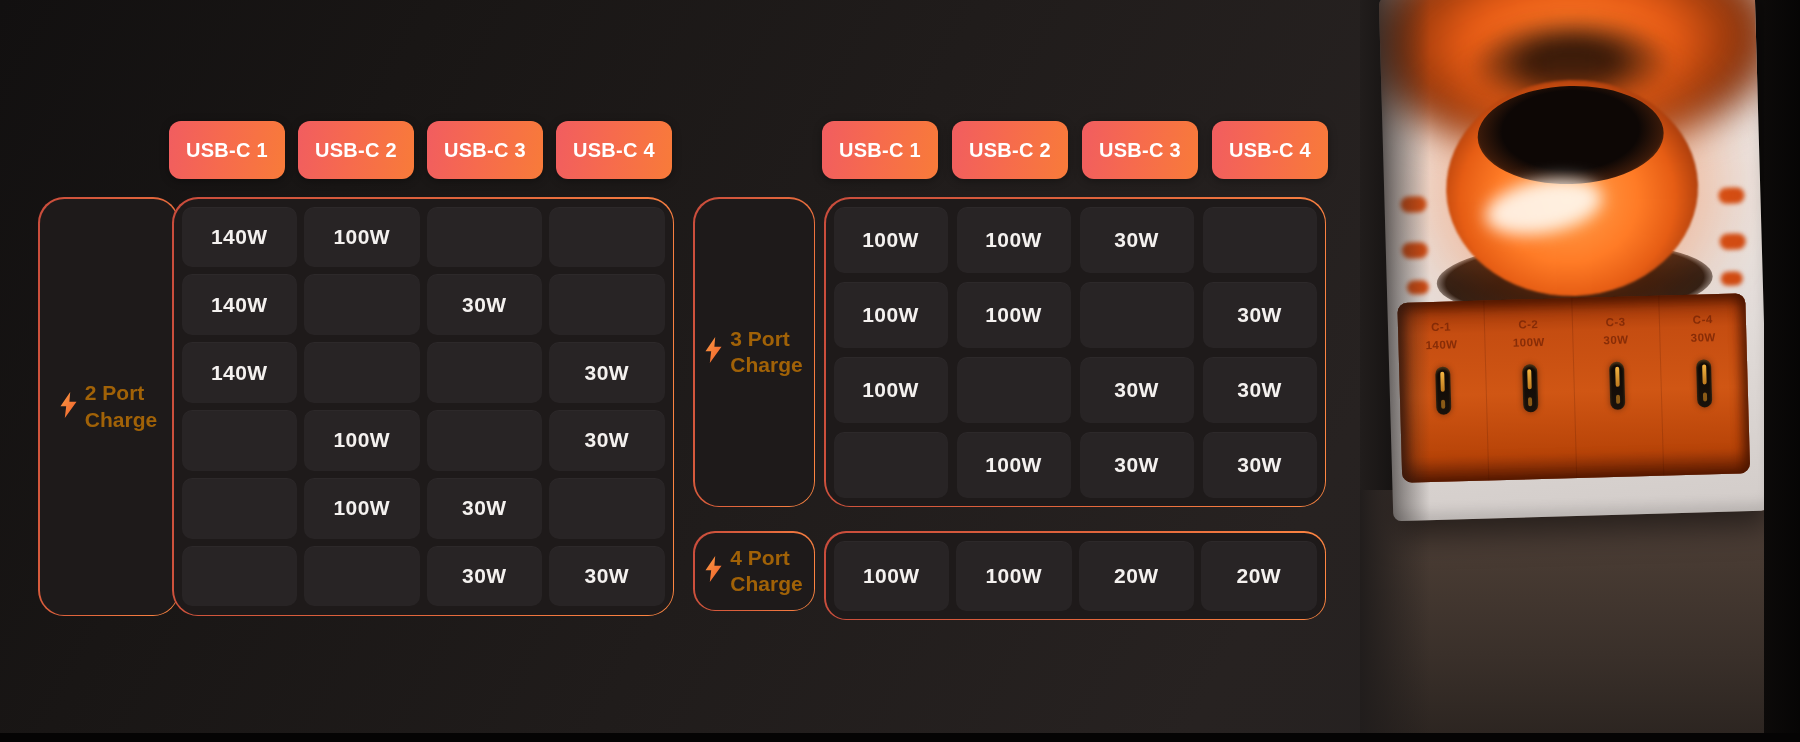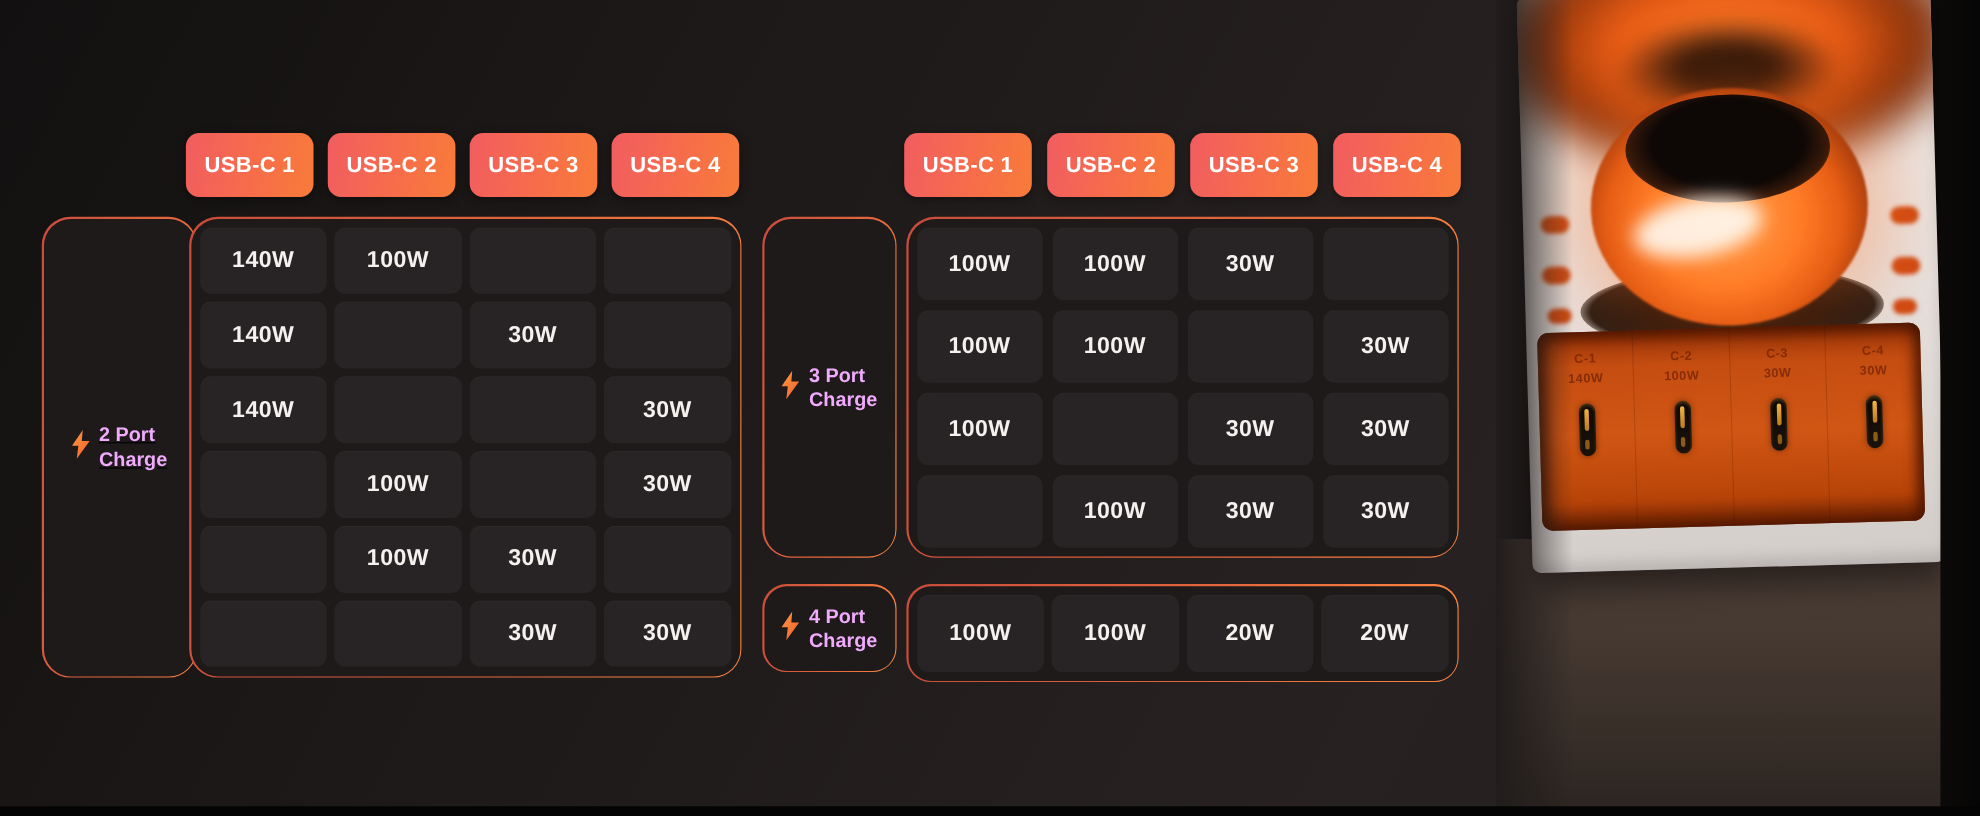--- a/index.html
+++ b/index.html
@@ -11,21 +11,21 @@
   .pill{width:116px;height:58px;border-radius:12px;display:flex;align-items:center;justify-content:center;
     background:linear-gradient(100deg,#f15d60 0%,#f66a4e 45%,#f87b39 100%);
     color:#fff;font-size:20px;font-weight:700;letter-spacing:.3px;
     box-shadow:0 2px 8px rgba(0,0,0,.35);}
   
   .gbox{position:absolute;box-sizing:border-box;padding:1.5px;border-radius:26px;
     background:linear-gradient(100deg,#c94c3c 0%,#e2663c 55%,#ff8742 100%);}
   .gbox-inner{width:100%;height:100%;border-radius:24.5px;background:#1e1a1a;box-sizing:border-box;overflow:hidden;}
   
   .badge-inner{display:flex;align-items:center;justify-content:center;gap:8px;}
-  .badge-text{color:#f0abfc;font-size:18px;font-weight:700;line-height:1.25;text-align:left;}
+  .badge-text{color:#a16207;font-size:21px;font-weight:700;line-height:1.25;text-align:left;}
   .badge-text span{display:block;}
   
   .table-grid{display:grid;grid-template-columns:repeat(4,1fr);grid-auto-rows:1fr;gap:7px;
     padding:8px;height:100%;box-sizing:border-box;}
   .cell{background:#282425;border-radius:10px;display:flex;align-items:center;justify-content:center;
     color:#f4f1ef;font-size:21px;font-weight:600;letter-spacing:.4px;
     box-shadow:inset 0 1px 0 rgba(255,255,255,.025);}
   
   .product{position:absolute;left:1360px;top:0;width:440px;height:742px;background:#0d0b0a;overflow:hidden;}
   .left-fade{position:absolute;left:0;top:0;width:70px;height:742px;
@@ -92,21 +92,21 @@
     <div class="pill">USB-C 4</div>
   </div>
 
   <div class="pill-row" style="left:822px;top:121px;gap:14px;">
     <div class="pill">USB-C 1</div>
     <div class="pill">USB-C 2</div>
     <div class="pill">USB-C 3</div>
     <div class="pill">USB-C 4</div>
   </div>
 
-  <div class="gbox" style="left:38px;top:197px;width:141px;height:419px;text-decoration:underline;">
+  <div class="gbox" style="left:38px;top:197px;width:141px;height:419px;">
     <div class="gbox-inner badge-inner">
       <span>
         <svg width="17" height="26" viewBox="0 0 17 26">
             <path d="M10.2 0 L0.5 14.2 H6.2 L4.8 26 L16.5 9.8 H9.4 Z" fill="url(#boltGrad)"></path>
           </svg>
       </span>
       <div class="badge-text">
         <span>2 Port</span>
         <span>Charge</span>
       </div>

